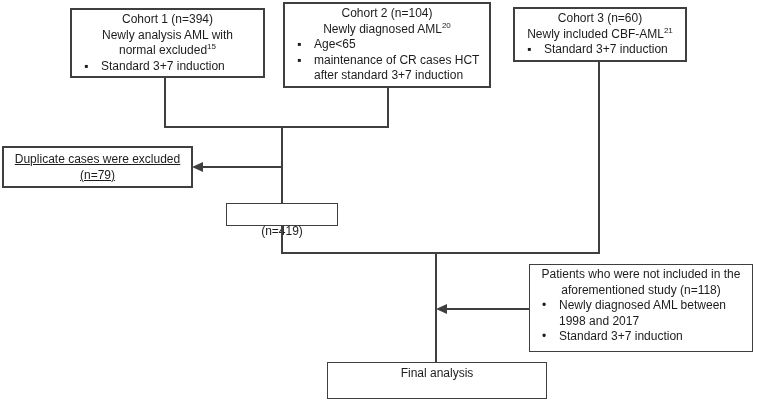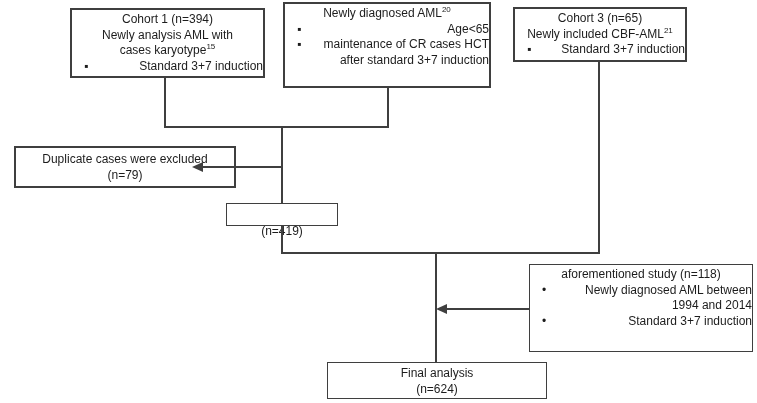--- a/index.html
+++ b/index.html
@@ -31,26 +31,26 @@
   .line { position: absolute; background: var(--line); }
   .arrowhead-left {
     position: absolute;
     width: 0; height: 0;
     border-top: 5px solid transparent;
     border-bottom: 5px solid transparent;
     border-right: 11px solid var(--line);
   }
   .bullet-row { display: flex; align-items: flex-start; padding-left: 12px; }
   .blt { flex: 0 0 17px; width: 17px; }
-  .btext { flex: 1 1 auto; min-width: 0; text-align: right; }
+  .btext { flex: 1 1 auto; min-width: 0; }
   sup { font-size: 8px; line-height: 0; }
   #cohort1  { left: 70px;  top: 8px;   width: 195px; height: 70px; padding-top: 2px; }
   #cohort2  { left: 283px; top: 2px;   width: 208px; height: 86px; padding-top: 2px; }
   #cohort3  { left: 513px; top: 7px;   width: 174px; height: 55px; padding-top: 2px; }
-  #excluded { left: 14px;   top: 146px; width: 222px; height: 42px; padding-top: 4px; }
+  #excluded { left: 2px;   top: 146px; width: 191px; height: 42px; padding-top: 4px; text-decoration: underline; }
   #merged   { left: 226px; top: 203px; width: 112px; height: 23px; padding-top: 20px; }
   #notincl  { left: 529px; top: 264px; width: 224px; height: 88px; padding-top: 2px; }
   #final    { left: 327px; top: 362px; width: 220px; height: 37px; padding-top: 3px; }
   #v1 { left: 164px; top: 78px;  width: 2px;   height: 49px; }
   #v2 { left: 387px; top: 88px;  width: 2px;   height: 39px; }
   #h1 { left: 164px; top: 126px; width: 225px; height: 2px;  }
   #v3 { left: 281px; top: 127px; width: 2px;   height: 76px; }
   #a1line { left: 202px; top: 166px; width: 80px; height: 2px; }
   #a1head { left: 192px; top: 162px; }
   #v4 { left: 281px; top: 226px; width: 2px;   height: 27px;  }
@@ -61,86 +61,87 @@
   #a2head { left: 436px; top: 304px; }
 </style>
 </head>
 <body>
 
 <div class="canvas">
 
   <div class="box" id="cohort1">
     <div class="center">Cohort 1 (n=394)</div>
     <div class="center">Newly analysis AML with</div>
-    <div class="center"><span>cases karyotype</span><sup>15</sup></div>
+    <div class="center"><span>normal excluded</span><sup>15</sup></div>
     <div class="bullet-row">
       <span class="blt">▪</span>
       <div class="btext">
         <div>Standard 3+7 induction</div>
       </div>
     </div>
   </div>
 
   <div class="box" id="cohort2">
+    <div class="center">Cohort 2 (n=104)</div>
     <div class="center"><span>Newly diagnosed AML</span><sup>20</sup></div>
     <div class="bullet-row">
       <span class="blt">▪</span>
       <div class="btext">
         <div>Age&lt;65</div>
       </div>
     </div>
     <div class="bullet-row">
       <span class="blt">▪</span>
       <div class="btext">
         <div>maintenance of CR cases HCT</div>
         <div>after standard 3+7 induction</div>
       </div>
     </div>
   </div>
 
   <div class="box" id="cohort3">
-    <div class="center">Cohort 3 (n=65)</div>
+    <div class="center">Cohort 3 (n=60)</div>
     <div class="center"><span>Newly included CBF-AML</span><sup>21</sup></div>
     <div class="bullet-row">
       <span class="blt">▪</span>
       <div class="btext">
         <div>Standard 3+7 induction</div>
       </div>
     </div>
   </div>
 
   <div class="box" id="excluded">
     <div class="center">Duplicate cases were excluded</div>
     <div class="center">(n=79)</div>
   </div>
 
   <div class="box thin" id="merged">
     <div class="center">(n=419)</div>
   </div>
 
   <div class="box thin" id="notincl">
+    <div class="center">Patients who were not included in the</div>
     <div class="center">aforementioned study (n=118)</div>
     <div class="bullet-row">
       <span class="blt">•</span>
       <div class="btext">
         <div>Newly diagnosed AML between</div>
-        <div>1994 and 2014</div>
+        <div>1998 and 2017</div>
       </div>
     </div>
     <div class="bullet-row">
       <span class="blt">•</span>
       <div class="btext">
         <div>Standard 3+7 induction</div>
       </div>
     </div>
   </div>
 
   <div class="box thin" id="final">
     <div class="center">Final analysis</div>
-    <div class="center">(n=624)</div>
   </div>
 
   <div class="line" id="v1"></div>
   <div class="line" id="v2"></div>
   <div class="line" id="h1"></div>
   <div class="line" id="v3"></div>
   <div class="line" id="a1line"></div>
   <div class="arrowhead-left" id="a1head"></div>
   <div class="line" id="v4"></div>
   <div class="line" id="h2"></div>

